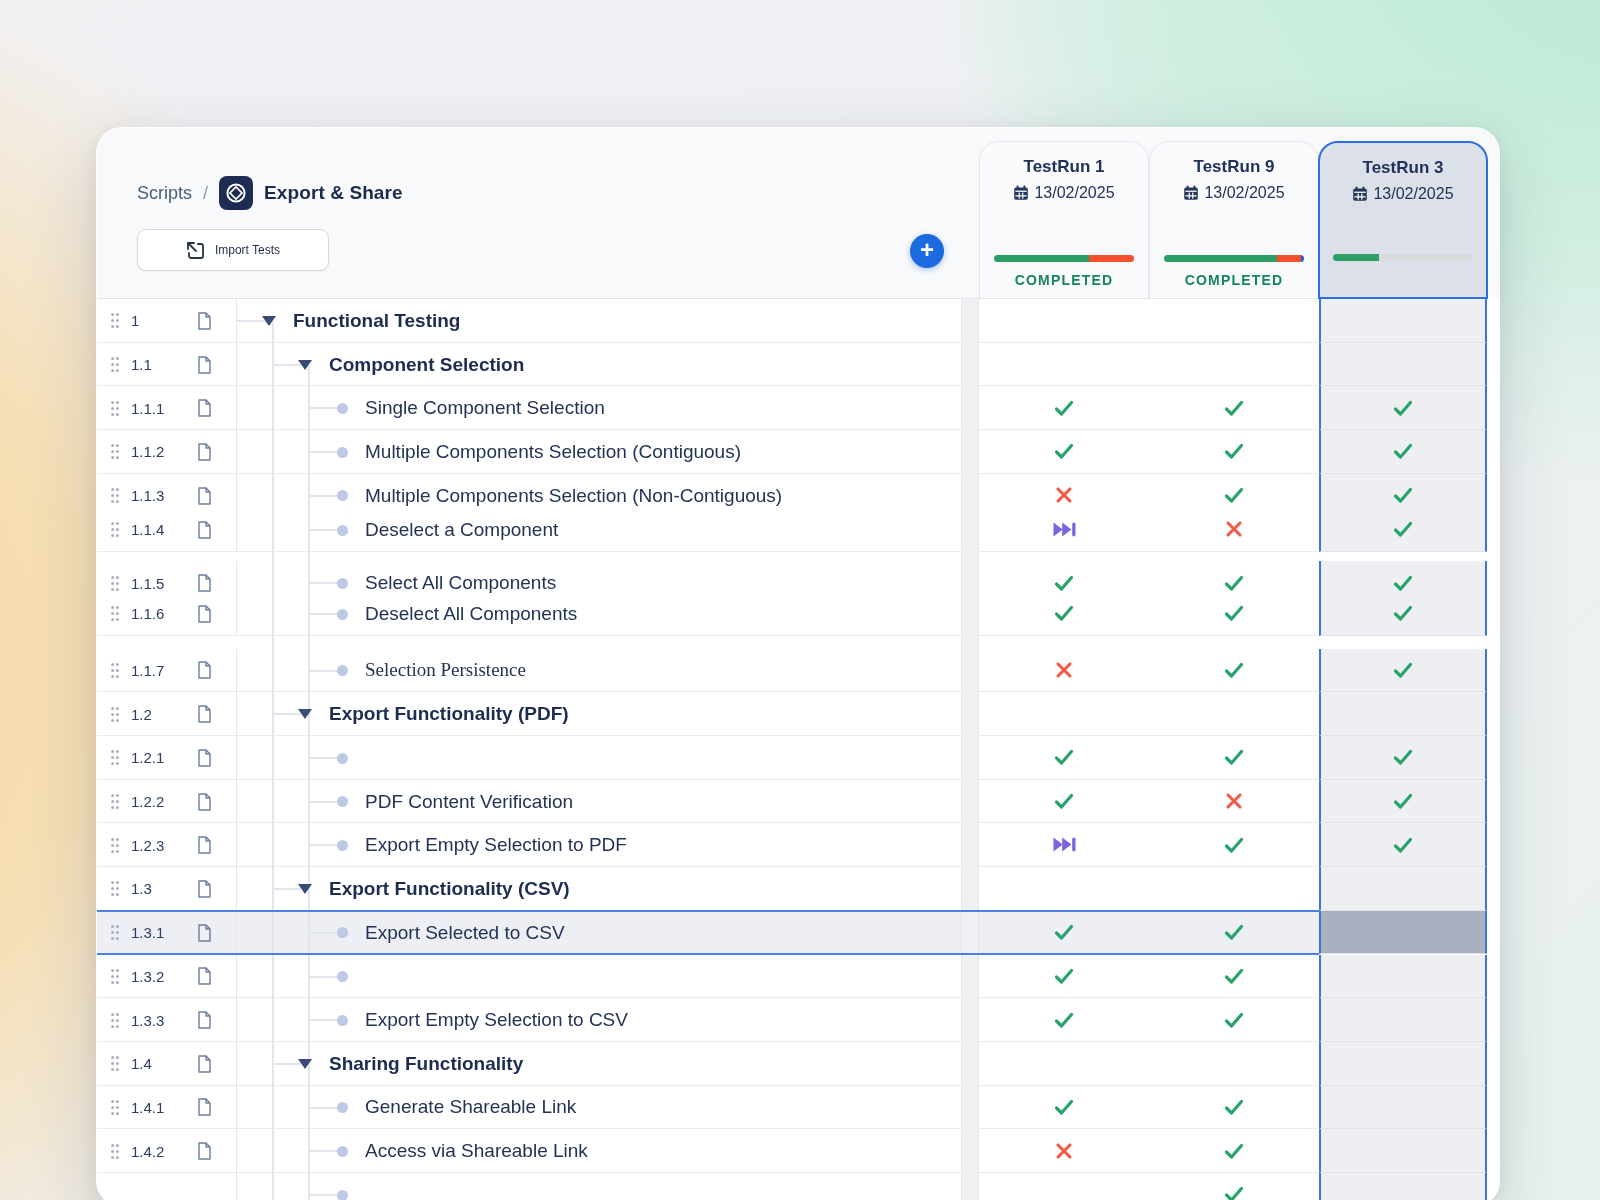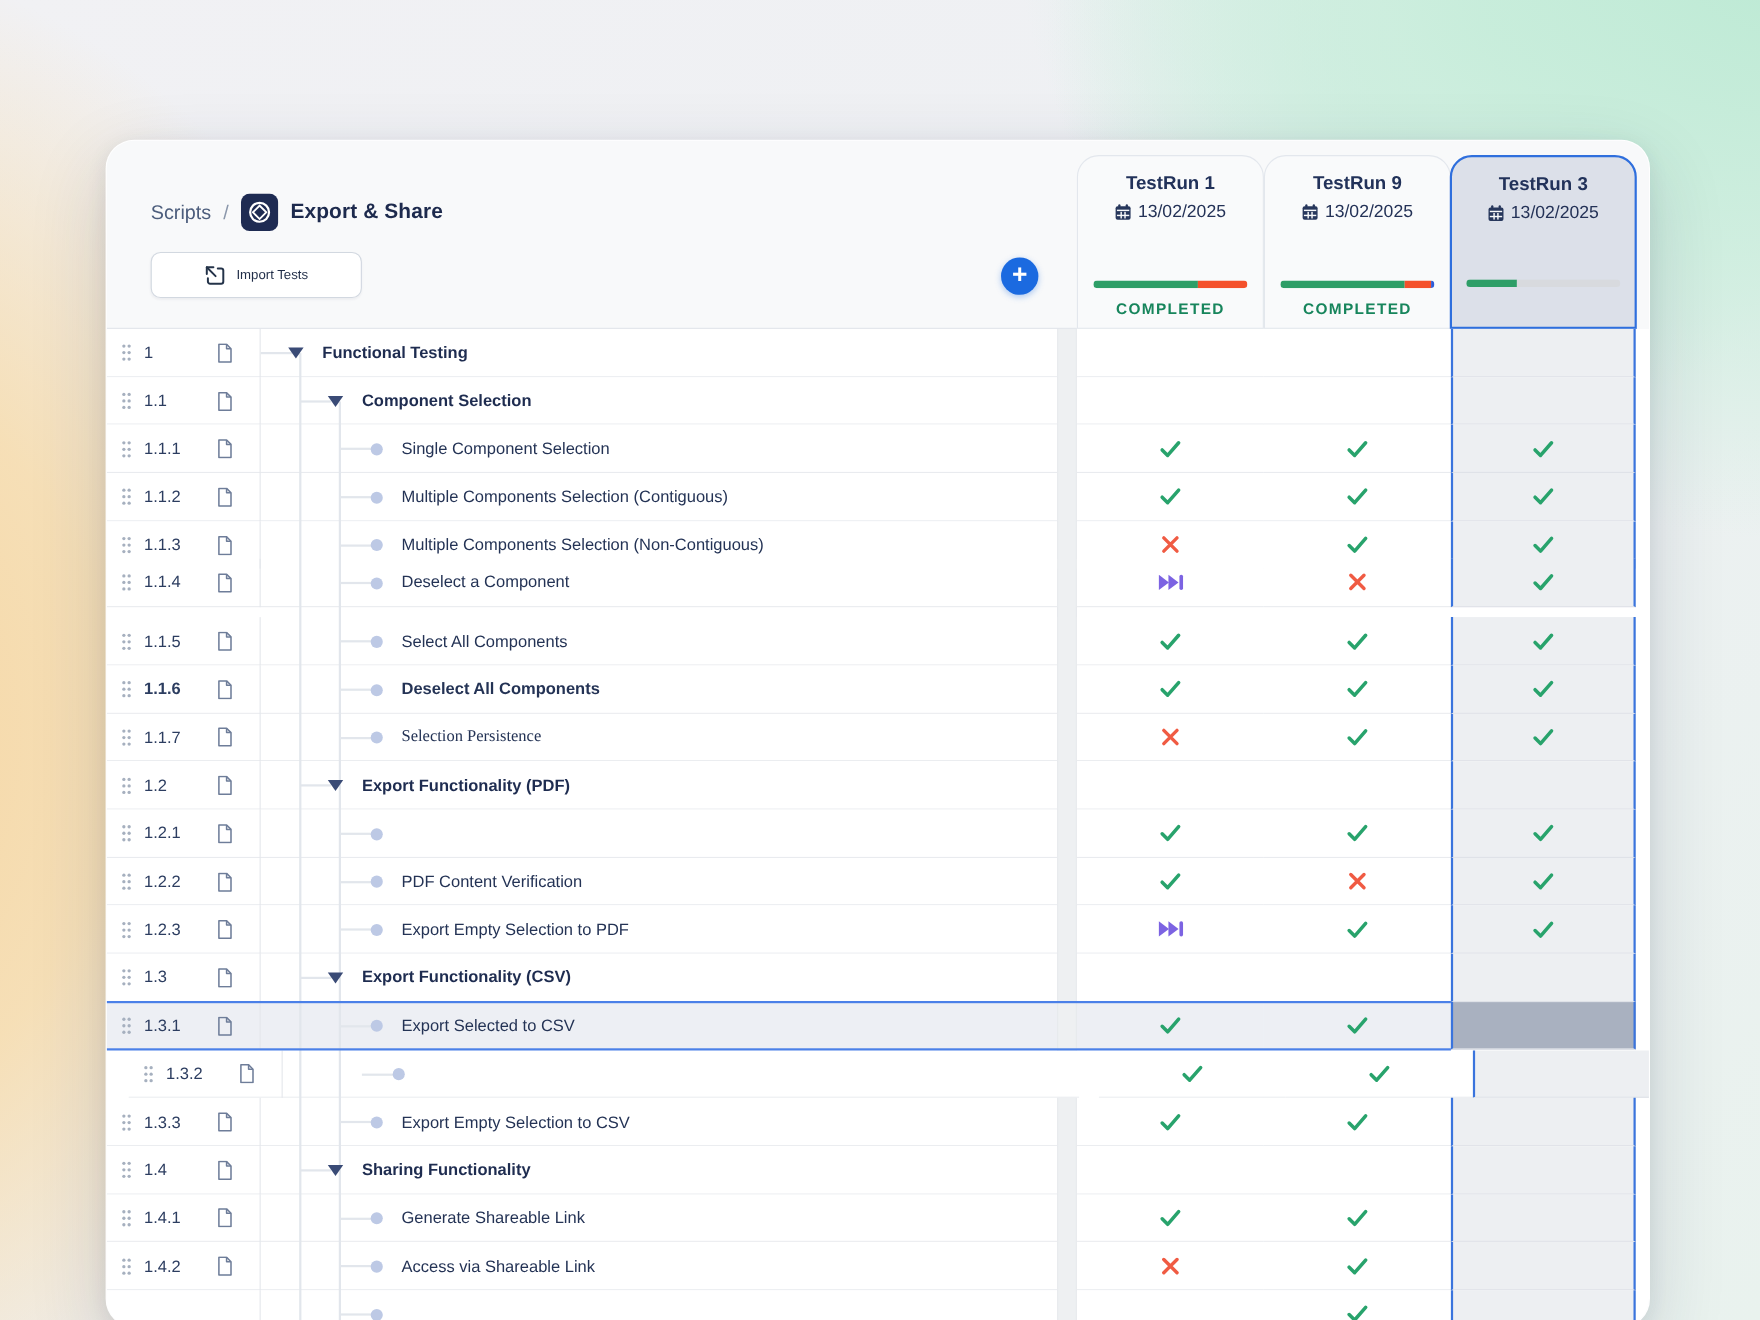--- a/index.html
+++ b/index.html
@@ -72,21 +72,21 @@
     display:flex; align-items:center; z-index:2; }
   .handle{ margin-left:13px; display:flex; }
   .tnum{ margin-left:11px; font-size:15px; color:#2c3d60; width:52px; }
   .docic{ margin-left:14px; display:flex; }
 
   .hline{ position:absolute; height:2px; background:#e2e6ec; top:21px; z-index:2; }
   .tri{ position:absolute; top:17px; width:0; height:0; z-index:2;
     border-left:7px solid transparent; border-right:7px solid transparent; border-top:10px solid #3a4b76; }
   .bullet{ position:absolute; top:16.5px; width:11px; height:11px; border-radius:50%; background:#bdc9e5; z-index:2; }
   .tname{ position:absolute; top:0; height:100%; display:flex; align-items:center;
-    font-size:15px; color:#243355; z-index:2; white-space:nowrap; }
+    font-size:19px; color:#243355; z-index:2; white-space:nowrap; }
   .tname.grp{ font-weight:700; color:#1e2c50; }
 
   .cell{ position:absolute; top:0; height:100%; display:flex; align-items:center; justify-content:center;
     background:#ffffff; border-bottom:1px solid #e9ebef; z-index:2; }
   .cell.c3{ background:#edeff2; border-bottom:1px solid #dfe2e8;
     border-left:2px solid #3a74dd; border-right:2px solid #3a74dd; }
   .trow.sel .cell.c1, .trow.sel .cell.c2{ background:#edeff4; }
   .trow.sel .cell.c3{ background:#a9b1c0; }
   .selline{ position:absolute; left:0; width:1222px; height:2px; background:#4b80e8; z-index:3; }
 </style>
@@ -445,21 +445,21 @@
             <svg width="24" height="24" viewBox="0 0 24 24">
               <path d="M4.5 13l5 5L19.5 6.5" stroke="#28a36c" stroke-width="3.2" fill="none" stroke-linecap="round" stroke-linejoin="round"></path>
             </svg>
           </div>
           <div class="cell c3" style="left:1222px;width:168px;">
             <svg width="24" height="24" viewBox="0 0 24 24">
               <path d="M4.5 13l5 5L19.5 6.5" stroke="#28a36c" stroke-width="3.2" fill="none" stroke-linecap="round" stroke-linejoin="round"></path>
             </svg>
           </div>
         </div>
-        <div class="trow" style="top: 306px; font-weight: bold;">
+        <div class="trow" style="top: 293px;">
           <div class="rowbg"></div>
           <div class="rleft">
             <span class="handle">
               <svg width="10" height="17" viewBox="0 0 10 17" fill="#a6b0bf">
                 <circle cx="2.6" cy="2.6" r="1.5"></circle>
                 <circle cx="7.4" cy="2.6" r="1.5"></circle>
                 <circle cx="2.6" cy="8.5" r="1.5"></circle>
                 <circle cx="7.4" cy="8.5" r="1.5"></circle>
                 <circle cx="2.6" cy="14.4" r="1.5"></circle>
                 <circle cx="7.4" cy="14.4" r="1.5"></circle>
@@ -740,21 +740,21 @@
           </div>
           <div class="cell c2" style="left:1052px;width:170px;">
             <svg width="24" height="24" viewBox="0 0 24 24">
               <path d="M4.5 13l5 5L19.5 6.5" stroke="#28a36c" stroke-width="3.2" fill="none" stroke-linecap="round" stroke-linejoin="round"></path>
             </svg>
           </div>
           <div class="cell c3" style="left:1222px;width:168px;"></div>
           <div class="selline" style="top:-1px;"></div>
           <div class="selline" style="top:42.7px;"></div>
         </div>
-        <div class="trow" style="top: 655.5px; margin-left: 20px;">
+        <div class="trow" style="top: 655.5px;">
           <div class="rowbg"></div>
           <div class="rleft">
             <span class="handle">
               <svg width="10" height="17" viewBox="0 0 10 17" fill="#a6b0bf">
                 <circle cx="2.6" cy="2.6" r="1.5"></circle>
                 <circle cx="7.4" cy="2.6" r="1.5"></circle>
                 <circle cx="2.6" cy="8.5" r="1.5"></circle>
                 <circle cx="7.4" cy="8.5" r="1.5"></circle>
                 <circle cx="2.6" cy="14.4" r="1.5"></circle>
                 <circle cx="7.4" cy="14.4" r="1.5"></circle>

